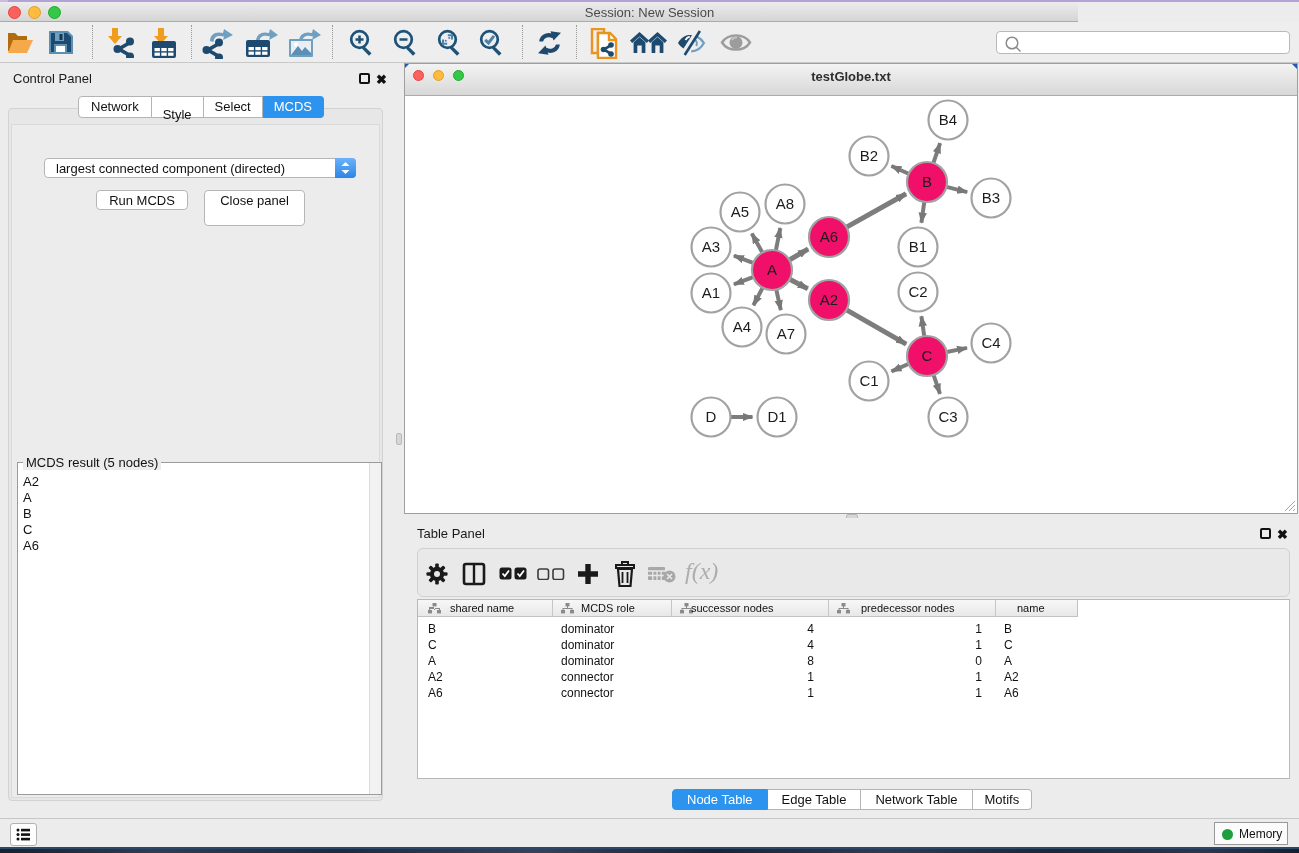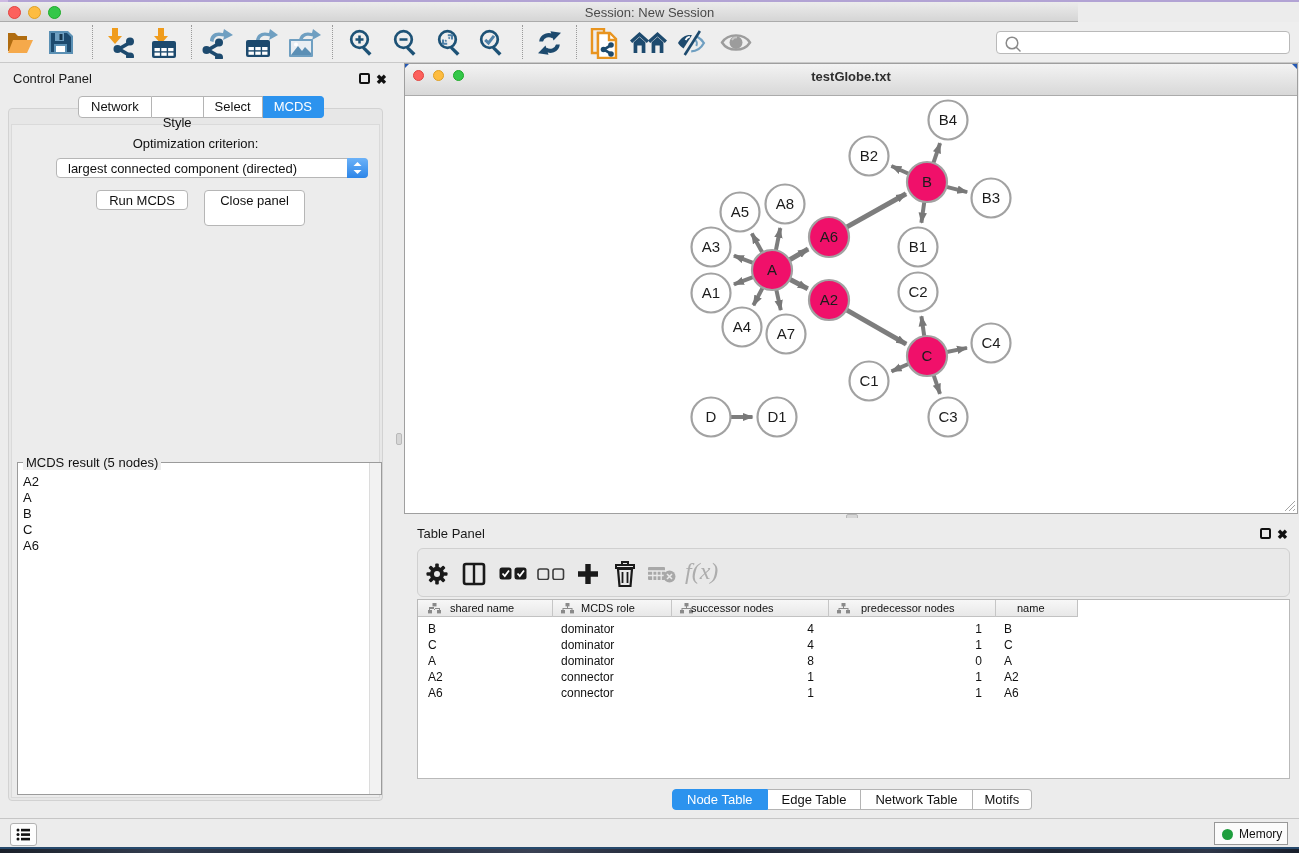--- a/index.html
+++ b/index.html
@@ -198,28 +198,27 @@
   <div class="abs" style="left:13px;top:8px;font-size:13px;color:#1a1a1a;">Control Panel</div>
 
   <div class="abs" style="left:359px;top:10px;width:11px;height:11px;border:2px solid #111;border-radius:2px;"></div>
   <div class="abs" style="left:376px;top:9px;font-size:13px;font-weight:bold;color:#111;">✖</div>
 
   <div class="abs" style="left:8px;top:45px;width:375px;height:693px;background:#e7e7e7;border:1px solid #d2d2d2;border-radius:4px;"></div>
   <div class="abs" style="left:11px;top:61px;width:369px;height:674px;background:#ececec;border:1px solid #dadada;"></div>
 
   <div class="abs" style="left:78px;top:33px;height:22px;display:flex;font-size:13px;">
     <div style="background:#fff;border:1px solid #b4b4b4;border-radius:4px 0 0 4px;padding:2px 12px 0;color:#111;">Network</div>
-    <div style="background:#fff;border:1px solid #b4b4b4;border-left:none;padding:18px 11px 0;color:#111;">Style</div>
+    <div style="background:#fff;border:1px solid #b4b4b4;border-left:none;padding:10px 11px 0;color:#111;">Style</div>
     <div style="background:#fff;border:1px solid #b4b4b4;border-left:none;padding:2px 11px 0;color:#111;">Select</div>
     <div style="background:#2c93ee;border:1px solid #2c93ee;border-left:none;border-radius:0 4px 4px 0;padding:2px 11px 0;color:#fff;">MCDS</div>
   </div>
 
-  <div class="abs" style="left:0;top:73px;width:391px;text-align:center;font-size:13px;color:#111;">Optimization criterion:</div>
-
-  <div class="abs" style="left:44px;top:95px;width:312px;height:20px;background:#fff;border:1px solid #b6b6b6;border-radius:4px;margin-left:12px;">
+
+  <div class="abs" style="left:44px;top:95px;width:312px;height:20px;background:#fff;border:1px solid #b6b6b6;border-radius:4px;">
     <div class="abs" style="left:11px;top:2px;font-size:13px;color:#111;">largest connected component (directed)</div>
     <div class="abs" style="right:-1px;top:-1px;width:21px;height:20px;border-radius:0 4px 4px 0;background:linear-gradient(#6cb2f8,#2c85e8);">
       <svg width="21" height="20" viewBox="0 0 21 20">
           <path d="M6.5 8 L10.5 4 L14.5 8 Z M6.5 12 L10.5 16 L14.5 12 Z" fill="#fff"></path>
         </svg>
     </div>
   </div>
 
   <div class="abs" style="left:96px;top:127px;width:92px;height:20px;background:#fff;border:1px solid #b6b6b6;border-radius:4px;text-align:center;font-size:13px;color:#111;padding-top:2px;">Run MCDS</div>
   <div class="abs" style="left:204px;top:127px;width:101px;height:36px;background:#fff;border:1px solid #b6b6b6;border-radius:4px;text-align:center;font-size:13px;color:#111;padding-top:2px;">Close panel</div>

